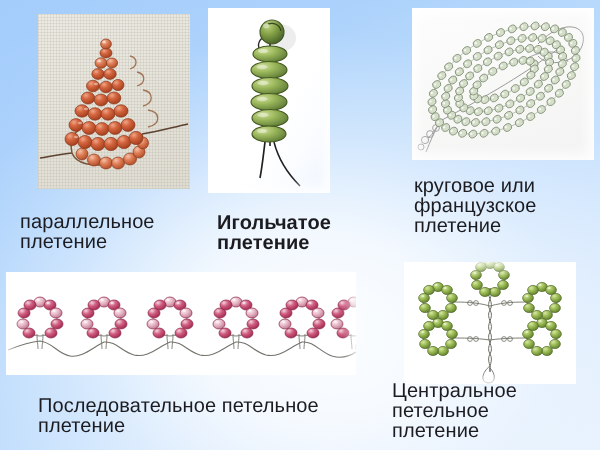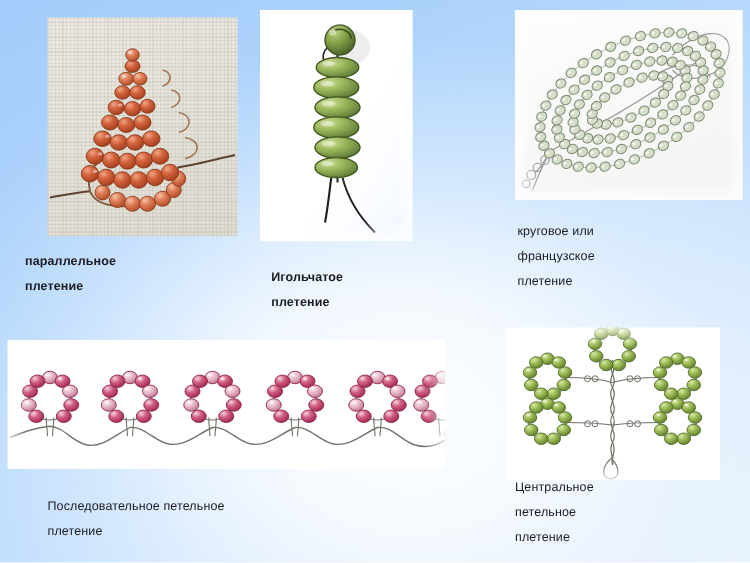--- a/index.html
+++ b/index.html
@@ -32,21 +32,21 @@
   
   .panel {
     position: absolute;
     overflow: hidden;
   }
 
   
   .caption {
     position: absolute;
     color: #1b1b20;
-    font-size: 10px;
+    font-size: 20px;
     line-height: 20px;
     font-weight: 400;
     letter-spacing: 0.1px;
     white-space: pre-line;
     text-rendering: geometricPrecision;
   }
 
   
   #panel-parallel {
     left: 38px;  top: 14px;  width: 152px; height: 175px;
@@ -195,21 +195,21 @@
         <ellipse cx="66" cy="28" rx="1.8" ry="1.2"></ellipse>
         <ellipse cx="61" cy="47" rx="1.8" ry="1.2"></ellipse>
         <ellipse cx="58" cy="70" rx="2" ry="1.2"></ellipse>
         <ellipse cx="48" cy="95" rx="2" ry="1.3"></ellipse>
         <ellipse cx="42" cy="109" rx="2" ry="1.3"></ellipse>
         <ellipse cx="38" cy="123" rx="2" ry="1.3"></ellipse>
       </g>
     </svg>
   </div>
 
-  <div class="caption" style="left:20px; top:200px; width:175px;font-weight:bold;">параллельное
+  <div class="caption" style="left:20px; top:212px; width:175px;">параллельное
 плетение</div>
 
   <div class="panel fade-edges" id="panel-needle">
     <svg width="122" height="185" viewBox="0 0 122 185">
       <defs>
         <radialGradient id="beadGreen" cx="32%" cy="28%" r="75%">
           <stop offset="0%" stop-color="#cfdf9c"></stop>
           <stop offset="45%" stop-color="#9cb85c"></stop>
           <stop offset="100%" stop-color="#63803a"></stop>
         </radialGradient>
@@ -571,17 +571,17 @@
         </g>
       <g transform="translate(34,76)">
           <use href="#limeLoop"></use>
         </g>
       <g transform="translate(138,76)">
           <use href="#limeLoop"></use>
         </g>
     </svg>
   </div>
 
-  <div class="caption" style="left:412px; top:381px; width:185px;">Центральное
+  <div class="caption" style="left:392px; top:381px; width:185px;">Центральное
 петельное
 плетение</div>
 
 </div>
 
 </body></html>

